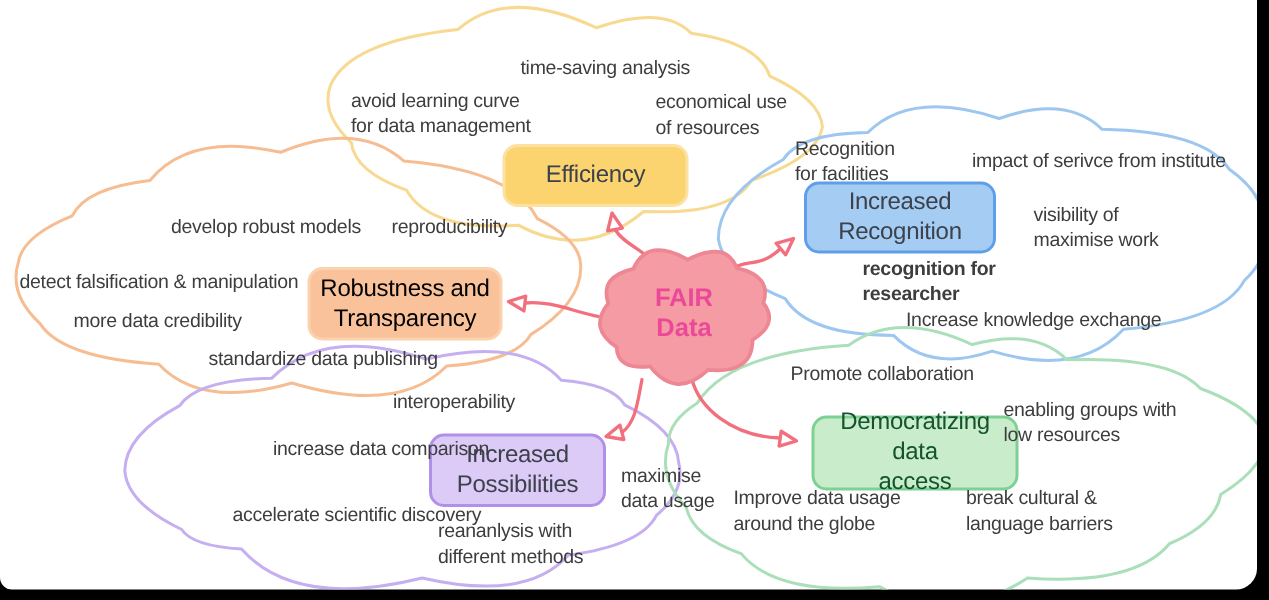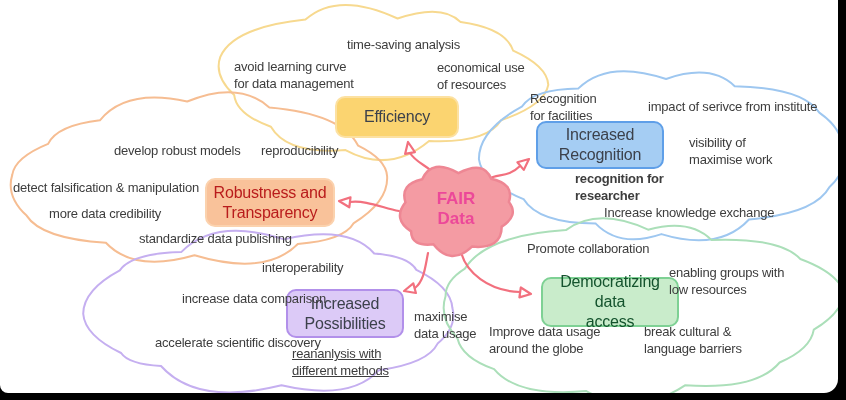--- a/index.html
+++ b/index.html
@@ -58,21 +58,21 @@
 
       <path stroke-width="2.5" d="M458.5 173.1Q483.7 160.0 491.2 178.7Q514.8 183.8 508.9 202.0Q519.4 215.6 501.7 226.6Q501.7 249.4 472.0 246.6Q450.8 266.6 433.4 244.3Q411.3 246.8 411.1 231.4Q392.1 219.1 405.5 202.3Q399.6 184.2 422.2 179.2Q431.9 157.8 458.5 173.1Z" style="fill: rgb(244, 155, 163); stroke: rgb(238, 135, 148);"></path>
     </svg>
 
     <div class="center-label" style="color: #ec4899;">FAIR
 Data</div>
 
     <div class="node" style="left: 335px; top: 96px; width: 120px; height: 38px; background-color: rgb(251, 212, 112); border-color: rgb(252, 225, 162); color: rgb(60, 65, 75);">Efficiency</div>
     <div class="node" style="left: 536px; top: 121px; width: 124px; height: 44px; background-color: rgb(165, 205, 243); border-color: rgb(95, 159, 232); color: rgb(60, 65, 75);">Increased
 Recognition</div>
-    <div class="node" style="left: 205px; top: 178px; width: 126px; height: 45px; background-color: rgb(249, 194, 154); border-color: rgb(251, 210, 174); color: #b91c1c;">Robustness and
+    <div class="node" style="left: 205px; top: 178px; width: 126px; height: 45px; background-color: rgb(249, 194, 154); border-color: rgb(251, 210, 174); color: #000000;">Robustness and
 Transparency</div>
     <div class="node" style="left: 286px; top: 289px; width: 114px; height: 45px; background-color: rgb(220, 202, 247); border-color: rgb(178, 144, 234); color: rgb(60, 65, 75);">Increased
 Possibilities</div>
     <div class="node" style="left: 541px; top: 277px; width: 134px; height: 46px; background-color: rgb(201, 236, 203); border-color: rgb(126, 209, 148); color: #14532d;">Democratizing data
 access</div>
 
     <div class="note" style="left:347px;top:37px;">time-saving analysis</div>
     <div class="note" style="left:234px;top:59px;">avoid learning curve
 for data management</div>
     <div class="note" style="left:437px;top:60px;">economical use
@@ -91,21 +91,21 @@
     <div class="note" style="left:261px;top:143px;">reproducibility</div>
     <div class="note" style="left:13px;top:180px;">detect falsification &amp; manipulation</div>
     <div class="note" style="left:49px;top:206px;">more data credibility</div>
     <div class="note" style="left:139px;top:231px;">standardize data publishing</div>
 
     <div class="note" style="left:262px;top:260px;">interoperability</div>
     <div class="note" style="left:138px;top:291px;margin-left:44px;">increase data comparison</div>
     <div class="note" style="left:414px;top:309px;">maximise
 data usage</div>
     <div class="note" style="left:124px;top:335px;margin-left:31px;">accelerate scientific discovery</div>
-    <div class="note" style="left:292px;top:346px;text-decoration:underline;">reananlysis with
+    <div class="note" style="left:292px;top:346px;">reananlysis with
 different methods</div>
 
     <div class="note" style="left:527px;top:241px;">Promote collaboration</div>
     <div class="note" style="left:669px;top:265px;">enabling groups with
 low resources</div>
     <div class="note" style="left:489px;top:324px;">Improve data usage
 around the globe</div>
     <div class="note" style="left:644px;top:324px;">break cultural &amp;
 language barriers</div>
   </div>

